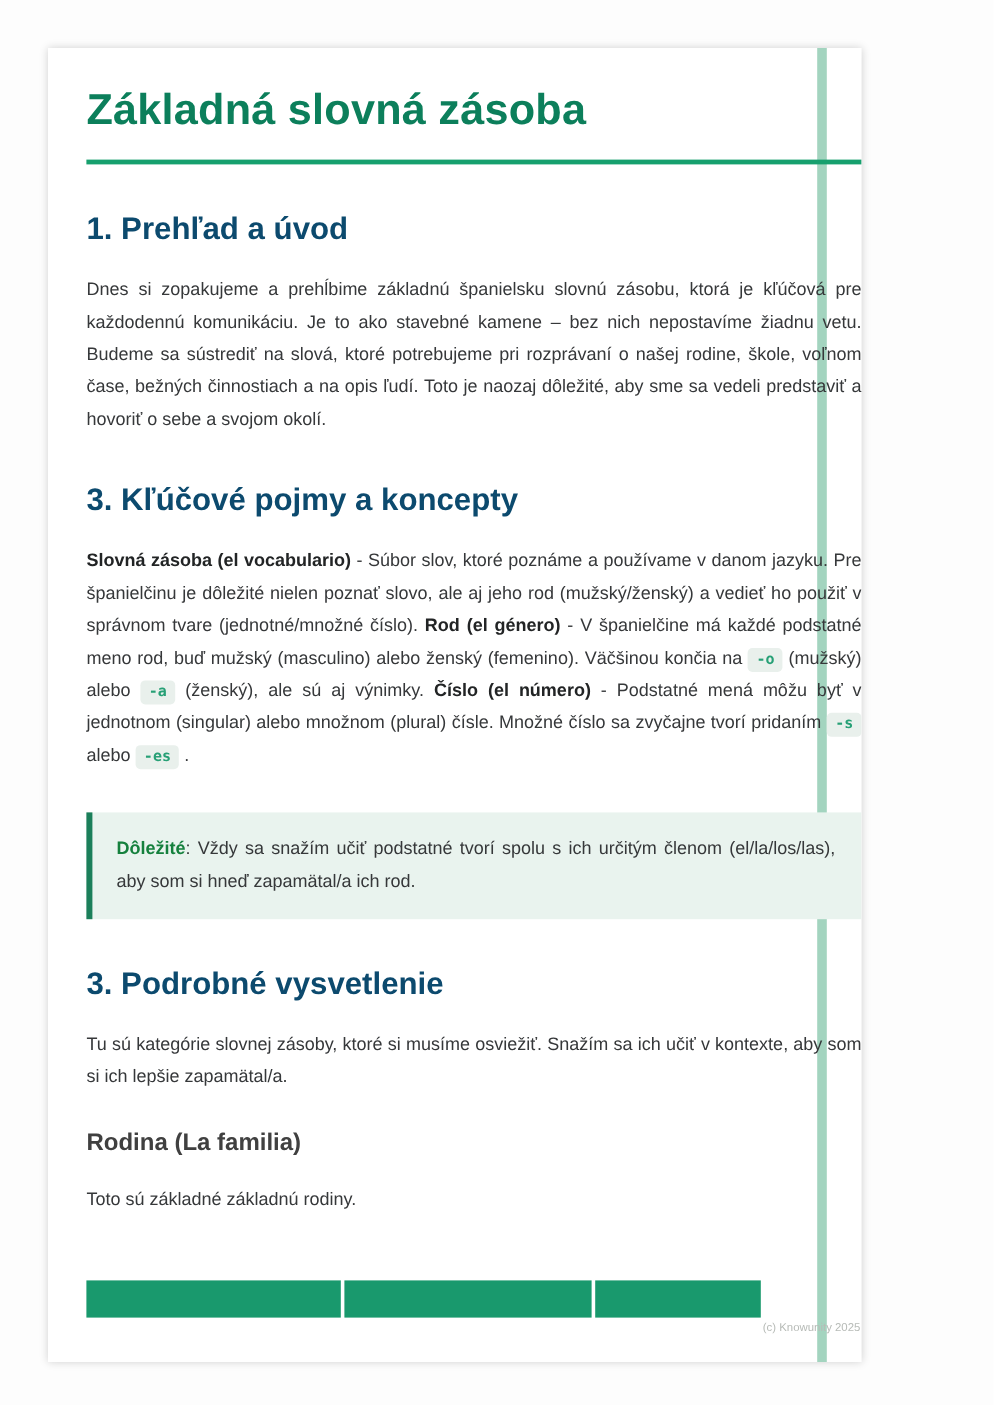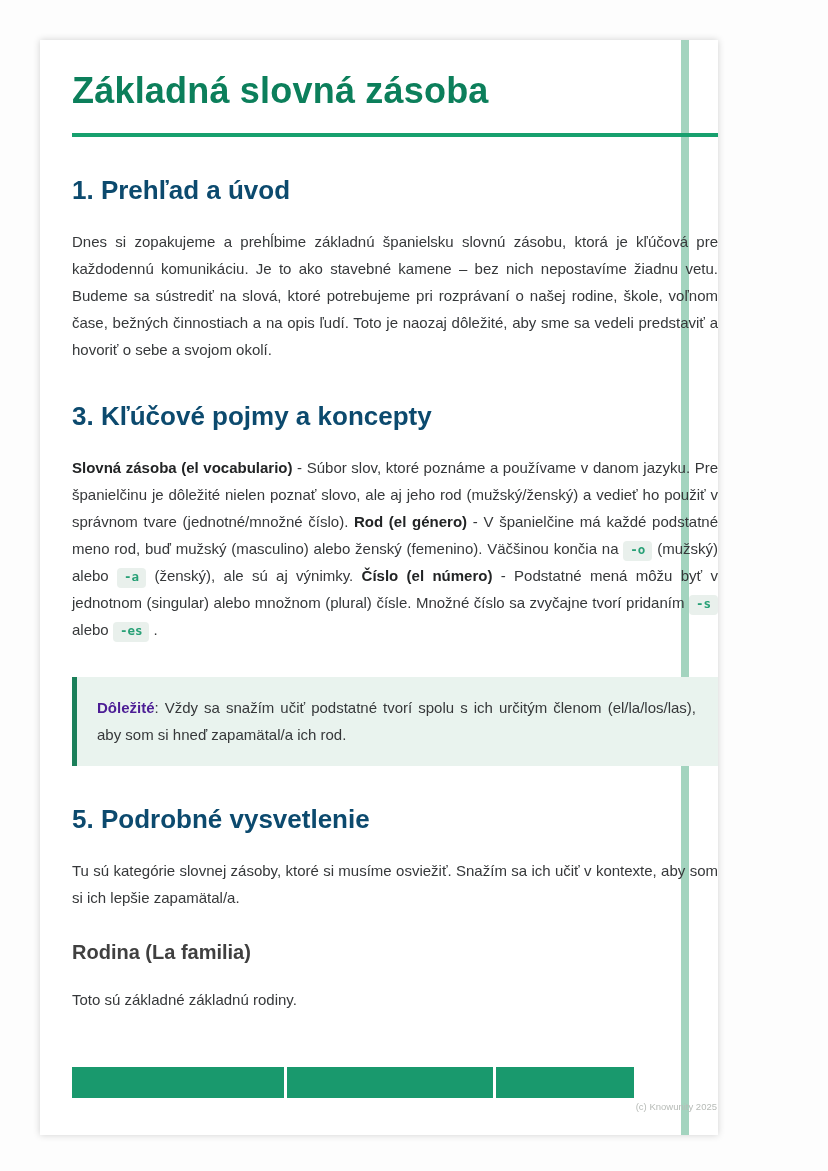--- a/index.html
+++ b/index.html
@@ -94,21 +94,21 @@
     border-left: 5px solid #1b7f5a;
     padding: 18px 22px 18px 20px;
   }
   .callout p {
     margin: 0;
     font-size: 15px;
     line-height: 1.75;
     color: #36383a;
     text-align: justify;
   }
-  .callout strong { color: #4c1d95; }
+  .callout strong { color: #15803d; }
   .vocab-table {
     margin-top: 54px;
     width: 562px;
     display: flex;
     gap: 3px;
   }
   .vocab-table .th {
     height: 31px;
     background: #19996d;
   }
@@ -138,21 +138,21 @@
       <h2 class="section-heading">1. Prehľad a úvod</h2>
       <p class="body-text">Dnes si zopakujeme a prehĺbime základnú španielsku slovnú zásobu, ktorá je kľúčová pre každodennú komunikáciu. Je to ako stavebné kamene – bez nich nepostavíme žiadnu vetu. Budeme sa sústrediť na slová, ktoré potrebujeme pri rozprávaní o našej rodine, škole, voľnom čase, bežných činnostiach a na opis ľudí. Toto je naozaj dôležité, aby sme sa vedeli predstaviť a hovoriť o sebe a svojom okolí.</p>
 
       <h2 class="section-heading">3. Kľúčové pojmy a koncepty</h2>
       <p class="body-text"><strong>Slovná zásoba (el vocabulario)</strong><span> - Súbor slov, ktoré poznáme a používame v danom jazyku. Pre španielčinu je dôležité nielen poznať slovo, ale aj jeho rod (mužský/ženský) a vedieť ho použiť v správnom tvare (jednotné/množné číslo). </span><strong>Rod (el género)</strong><span> - V španielčine má každé podstatné meno rod, buď mužský (masculino) alebo ženský (femenino). Väčšinou končia na </span><span class="chip">-o</span><span> (mužský) alebo </span><span class="chip">-a</span><span> (ženský), ale sú aj výnimky. </span><strong>Číslo (el número)</strong><span> - Podstatné mená môžu byť v jednotnom (singular) alebo množnom (plural) čísle. Množné číslo sa zvyčajne tvorí pridaním </span><span class="chip">-s</span><span> alebo </span><span class="chip">-es</span><span> .</span></p>
 
       <div class="callout">
         <p><strong>Dôležité</strong><span>: Vždy sa snažím učiť podstatné tvorí spolu s ich určitým členom (el/la/los/las), aby som si hneď zapamätal/a ich rod.</span></p>
       </div>
 
-      <h2 class="section-heading">5. Podrobné vysvetlenie</h2>
+      <h2 class="section-heading">3. Podrobné vysvetlenie</h2>
       <p class="body-text">Tu sú kategórie slovnej zásoby, ktoré si musíme osviežiť. Snažím sa ich učiť v kontexte, aby som si ich lepšie zapamätal/a.</p>
 
       <h3 class="sub-heading">Rodina (La familia)</h3>
       <p class="body-text">Toto sú základné základnú rodiny.</p>
 
       <div class="vocab-table">
         <div class="th c1"></div>
         <div class="th c2"></div>
         <div class="th c3"></div>
       </div>

